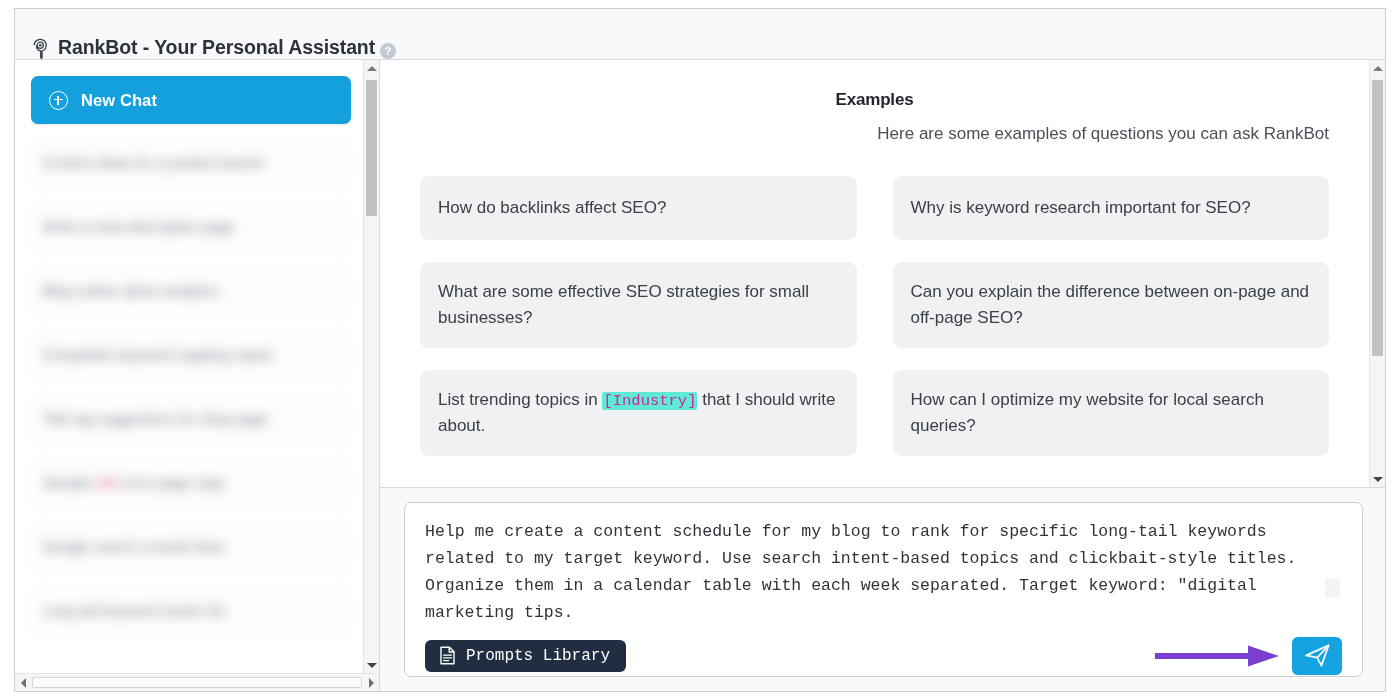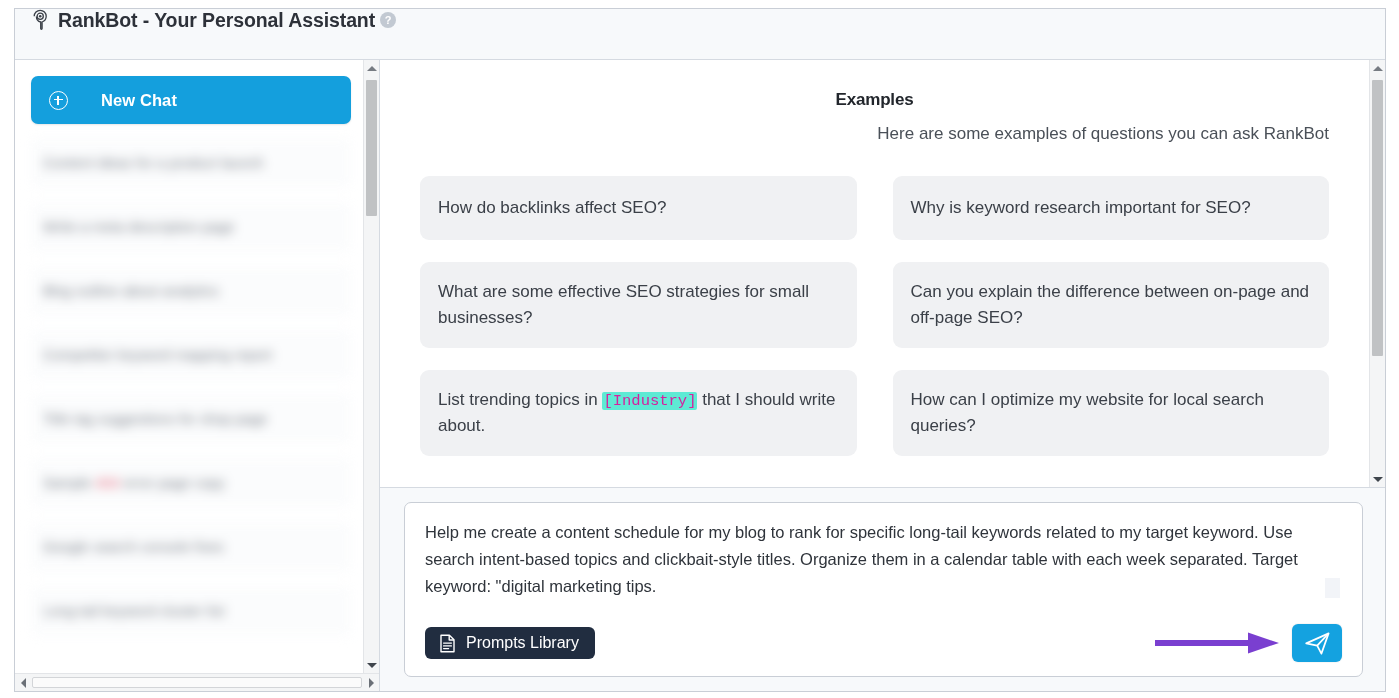--- a/index.html
+++ b/index.html
@@ -24,21 +24,21 @@
     display: flex;
     flex-direction: column;
   }
 
   
   #title-bar {
     height: 51px;
     background: #f7f9fb;
     border-bottom: 1px solid #d5dae1;
     display: flex;
-    align-items: flex-start;
+    align-items: flex-end;
     padding-left: 16px;
     flex: 0 0 51px;
   }
   #title-bar .bot-icon {
     width: 19px; height: 21px;
     margin-right: 8px;
     display: block;
   }
   #title-text {
     font-size: 19.5px;
@@ -94,21 +94,20 @@
   #new-chat-button {
     height: 48px;
     background: #149fdd;
     border-radius: 7px;
     display: flex;
     align-items: center;
     padding-left: 18px;
     color: #ffffff;
     cursor: pointer;
     box-shadow: 0 1px 2px rgba(0,0,0,.10);
-    gap: 20px;
   }
   #new-chat-button .plus-circle {
     width: 19px; height: 19px;
     border: 1.6px solid #ffffff;
     border-radius: 50%;
     position: relative;
     margin-right: 13px;
     flex: 0 0 19px;
   }
   #new-chat-button .plus-circle::before,
@@ -293,20 +292,21 @@
     border-radius: 2px;
   }
 
   
   #composer-region {
     flex: 1 1 auto;
     background: #f7f9fb;
     padding: 14px 22px 14px 24px;
     display: flex;
     min-height: 0;
+    font-family: Liberation Mono, monospace;
   }
   #composer-box {
     flex: 1 1 auto;
     background: #ffffff;
     border: 1px solid #c9ced6;
     border-radius: 7px;
     padding: 16px 20px 14px 20px;
     display: flex;
     flex-direction: column;
     position: relative;

